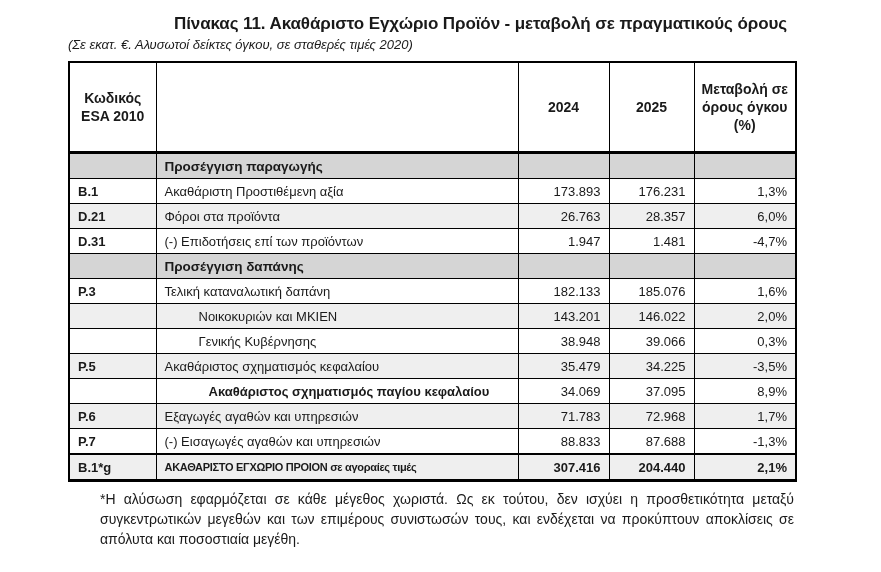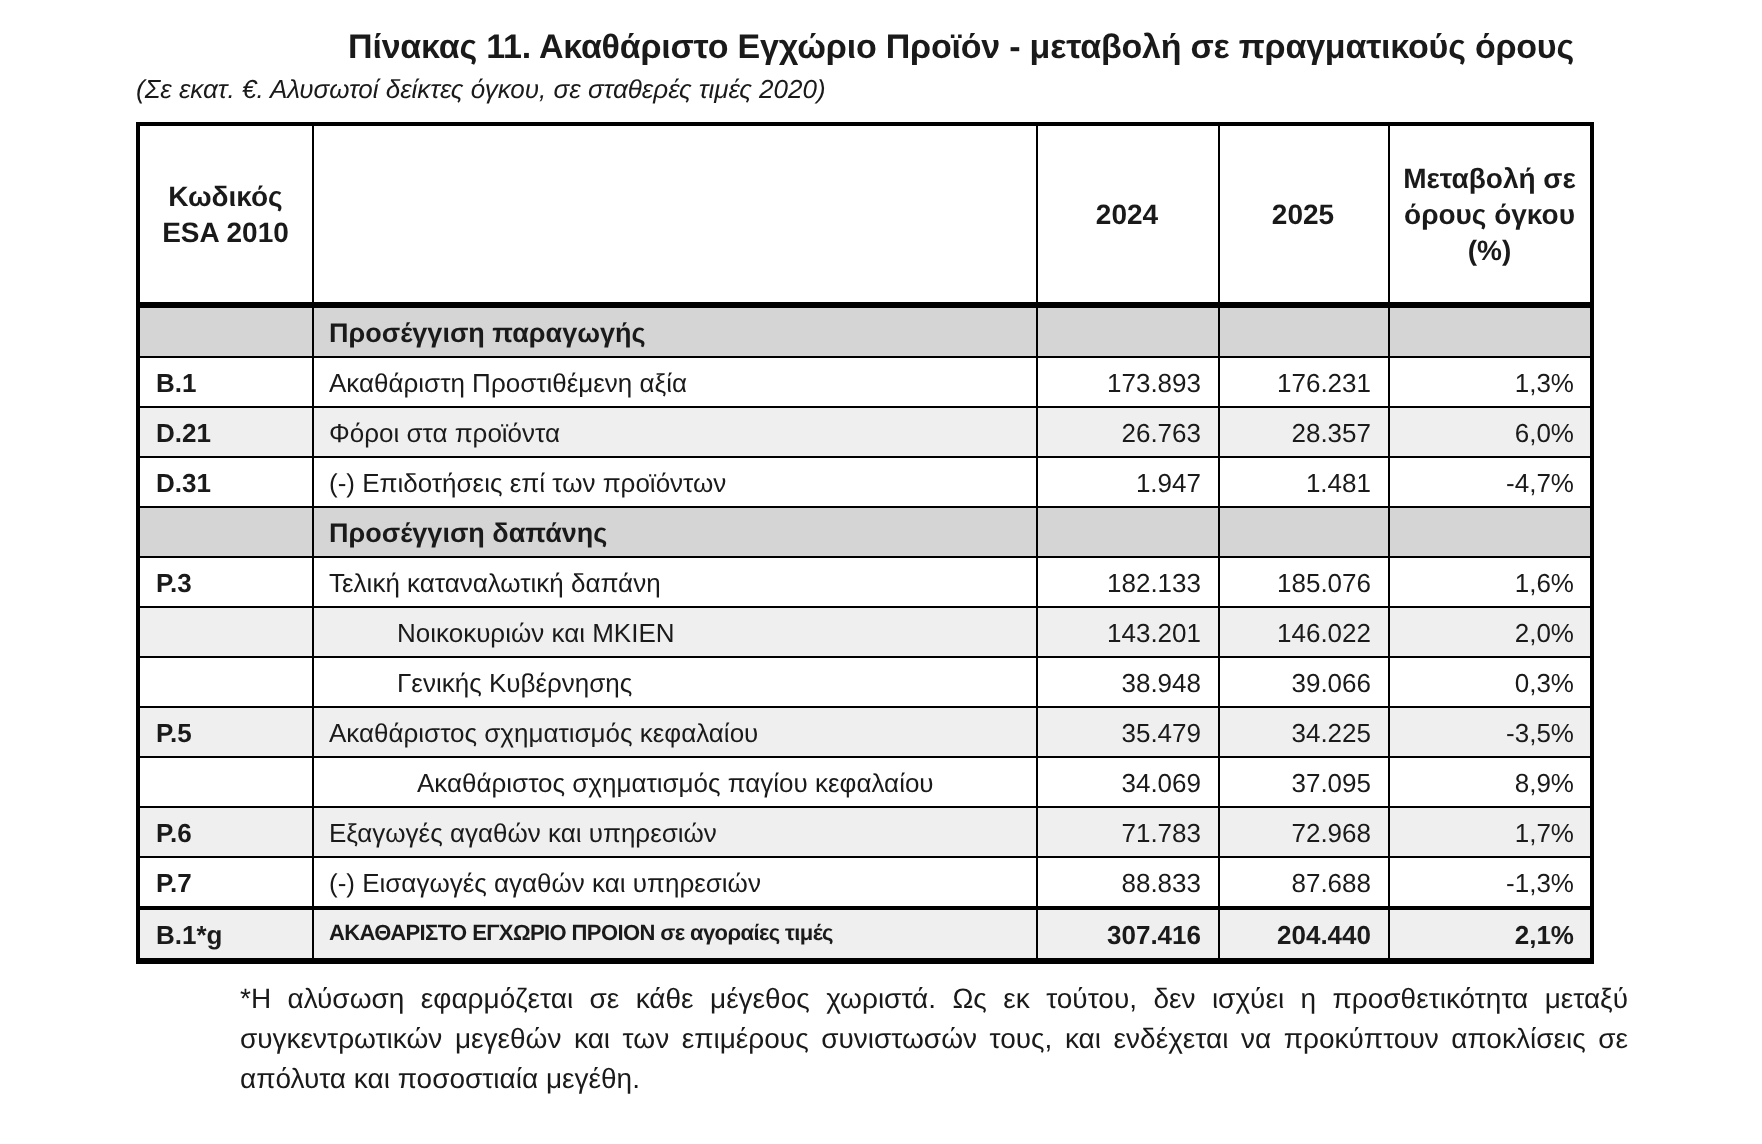--- a/index.html
+++ b/index.html
@@ -44,23 +44,23 @@
   }
   tr.section td{background:var(--section-bg);}
   tr.section td.desc{font-weight:bold;font-size:13.5px;}
   tr.shaded td{background:var(--alt-bg);}
   tr.total td{font-weight:bold;border-top:2px solid var(--border);}
   tr.total td.desc{font-size:11px;letter-spacing:-0.3px;}
   td.code{font-weight:bold;}
   td.num{text-align:right;padding-right:20px;}
   td.pct{text-align:right;}
   td.desc.indent1{padding-left:42px;}
-  td.desc.indent2{padding-left:52px;}
+  td.desc.indent2{padding-left:52px;font-weight:bold;}
   .footnote{
-    margin-left:52px;width:694px;margin-top:7px;
+    margin-left:32px;width:694px;margin-top:7px;
     font-size:14px;line-height:1.43;text-align:justify;
   }
 </style>
 </head>
 <body>
 
 <div class="page">
   <div class="title">Πίνακας 11. Ακαθάριστο Εγχώριο Προϊόν - μεταβολή σε πραγματικούς όρους</div>
   <div class="subtitle">(Σε εκατ. €. Αλυσωτοί δείκτες όγκου, σε σταθερές τιμές 2020)</div>
 

